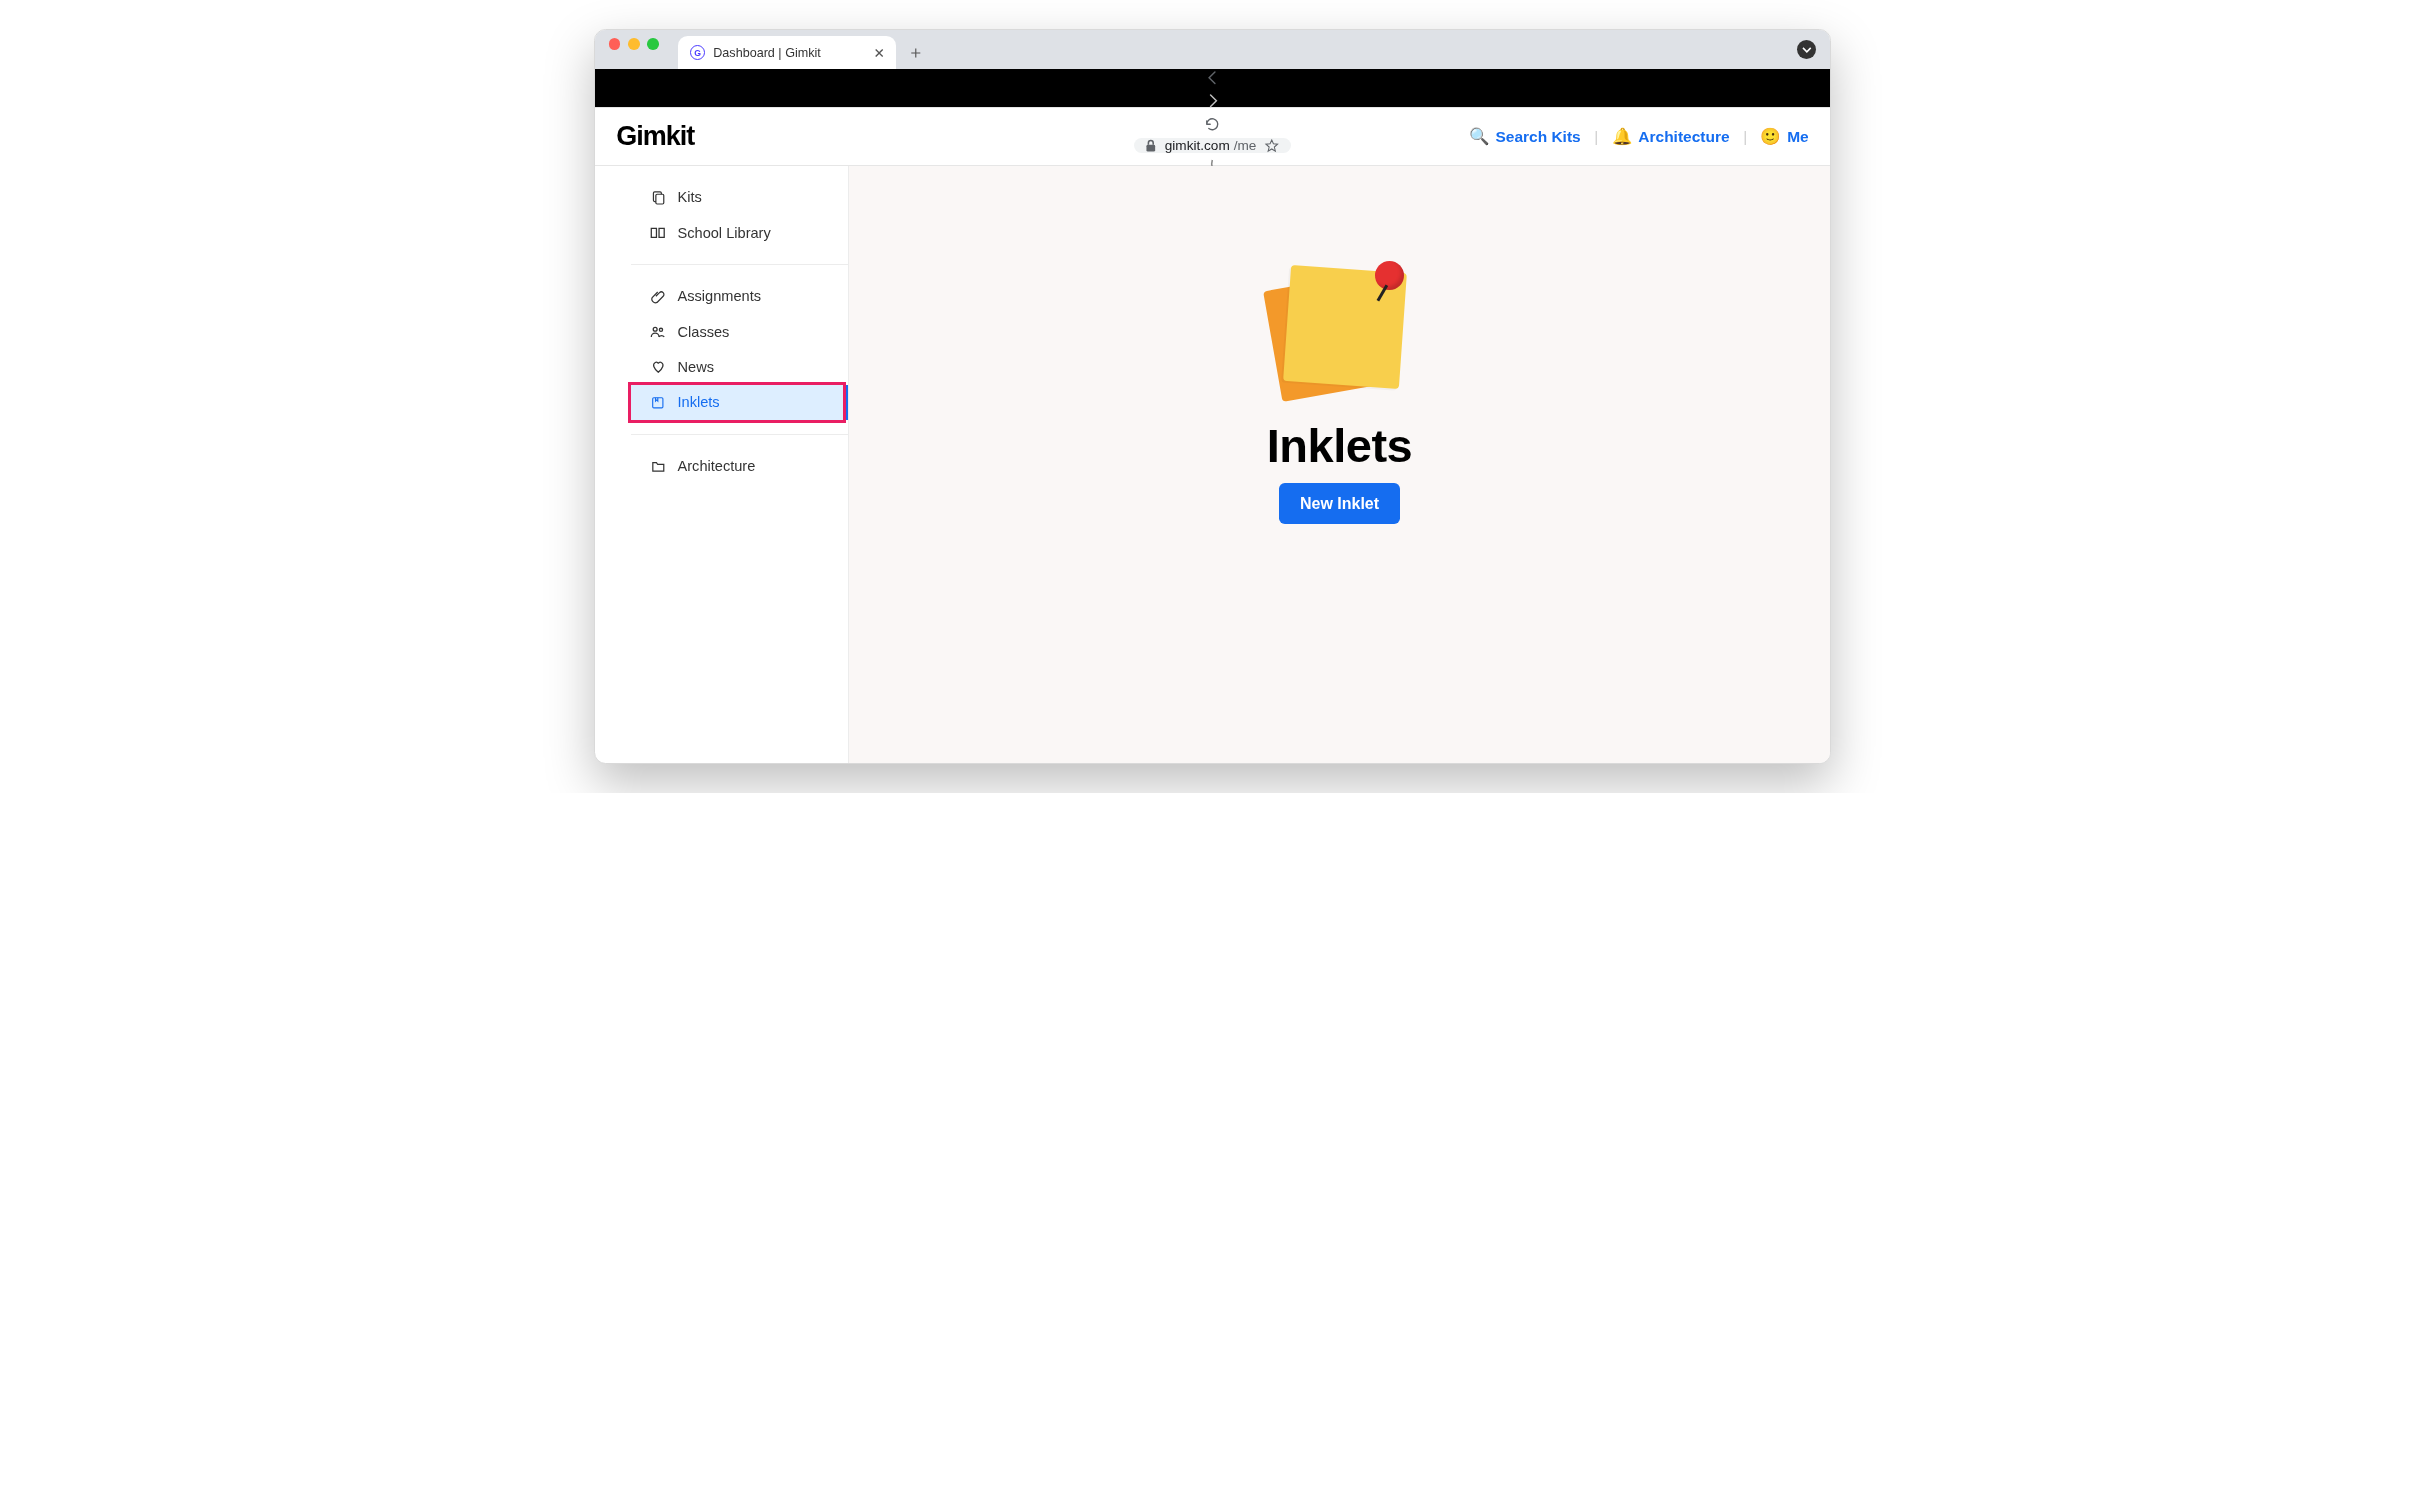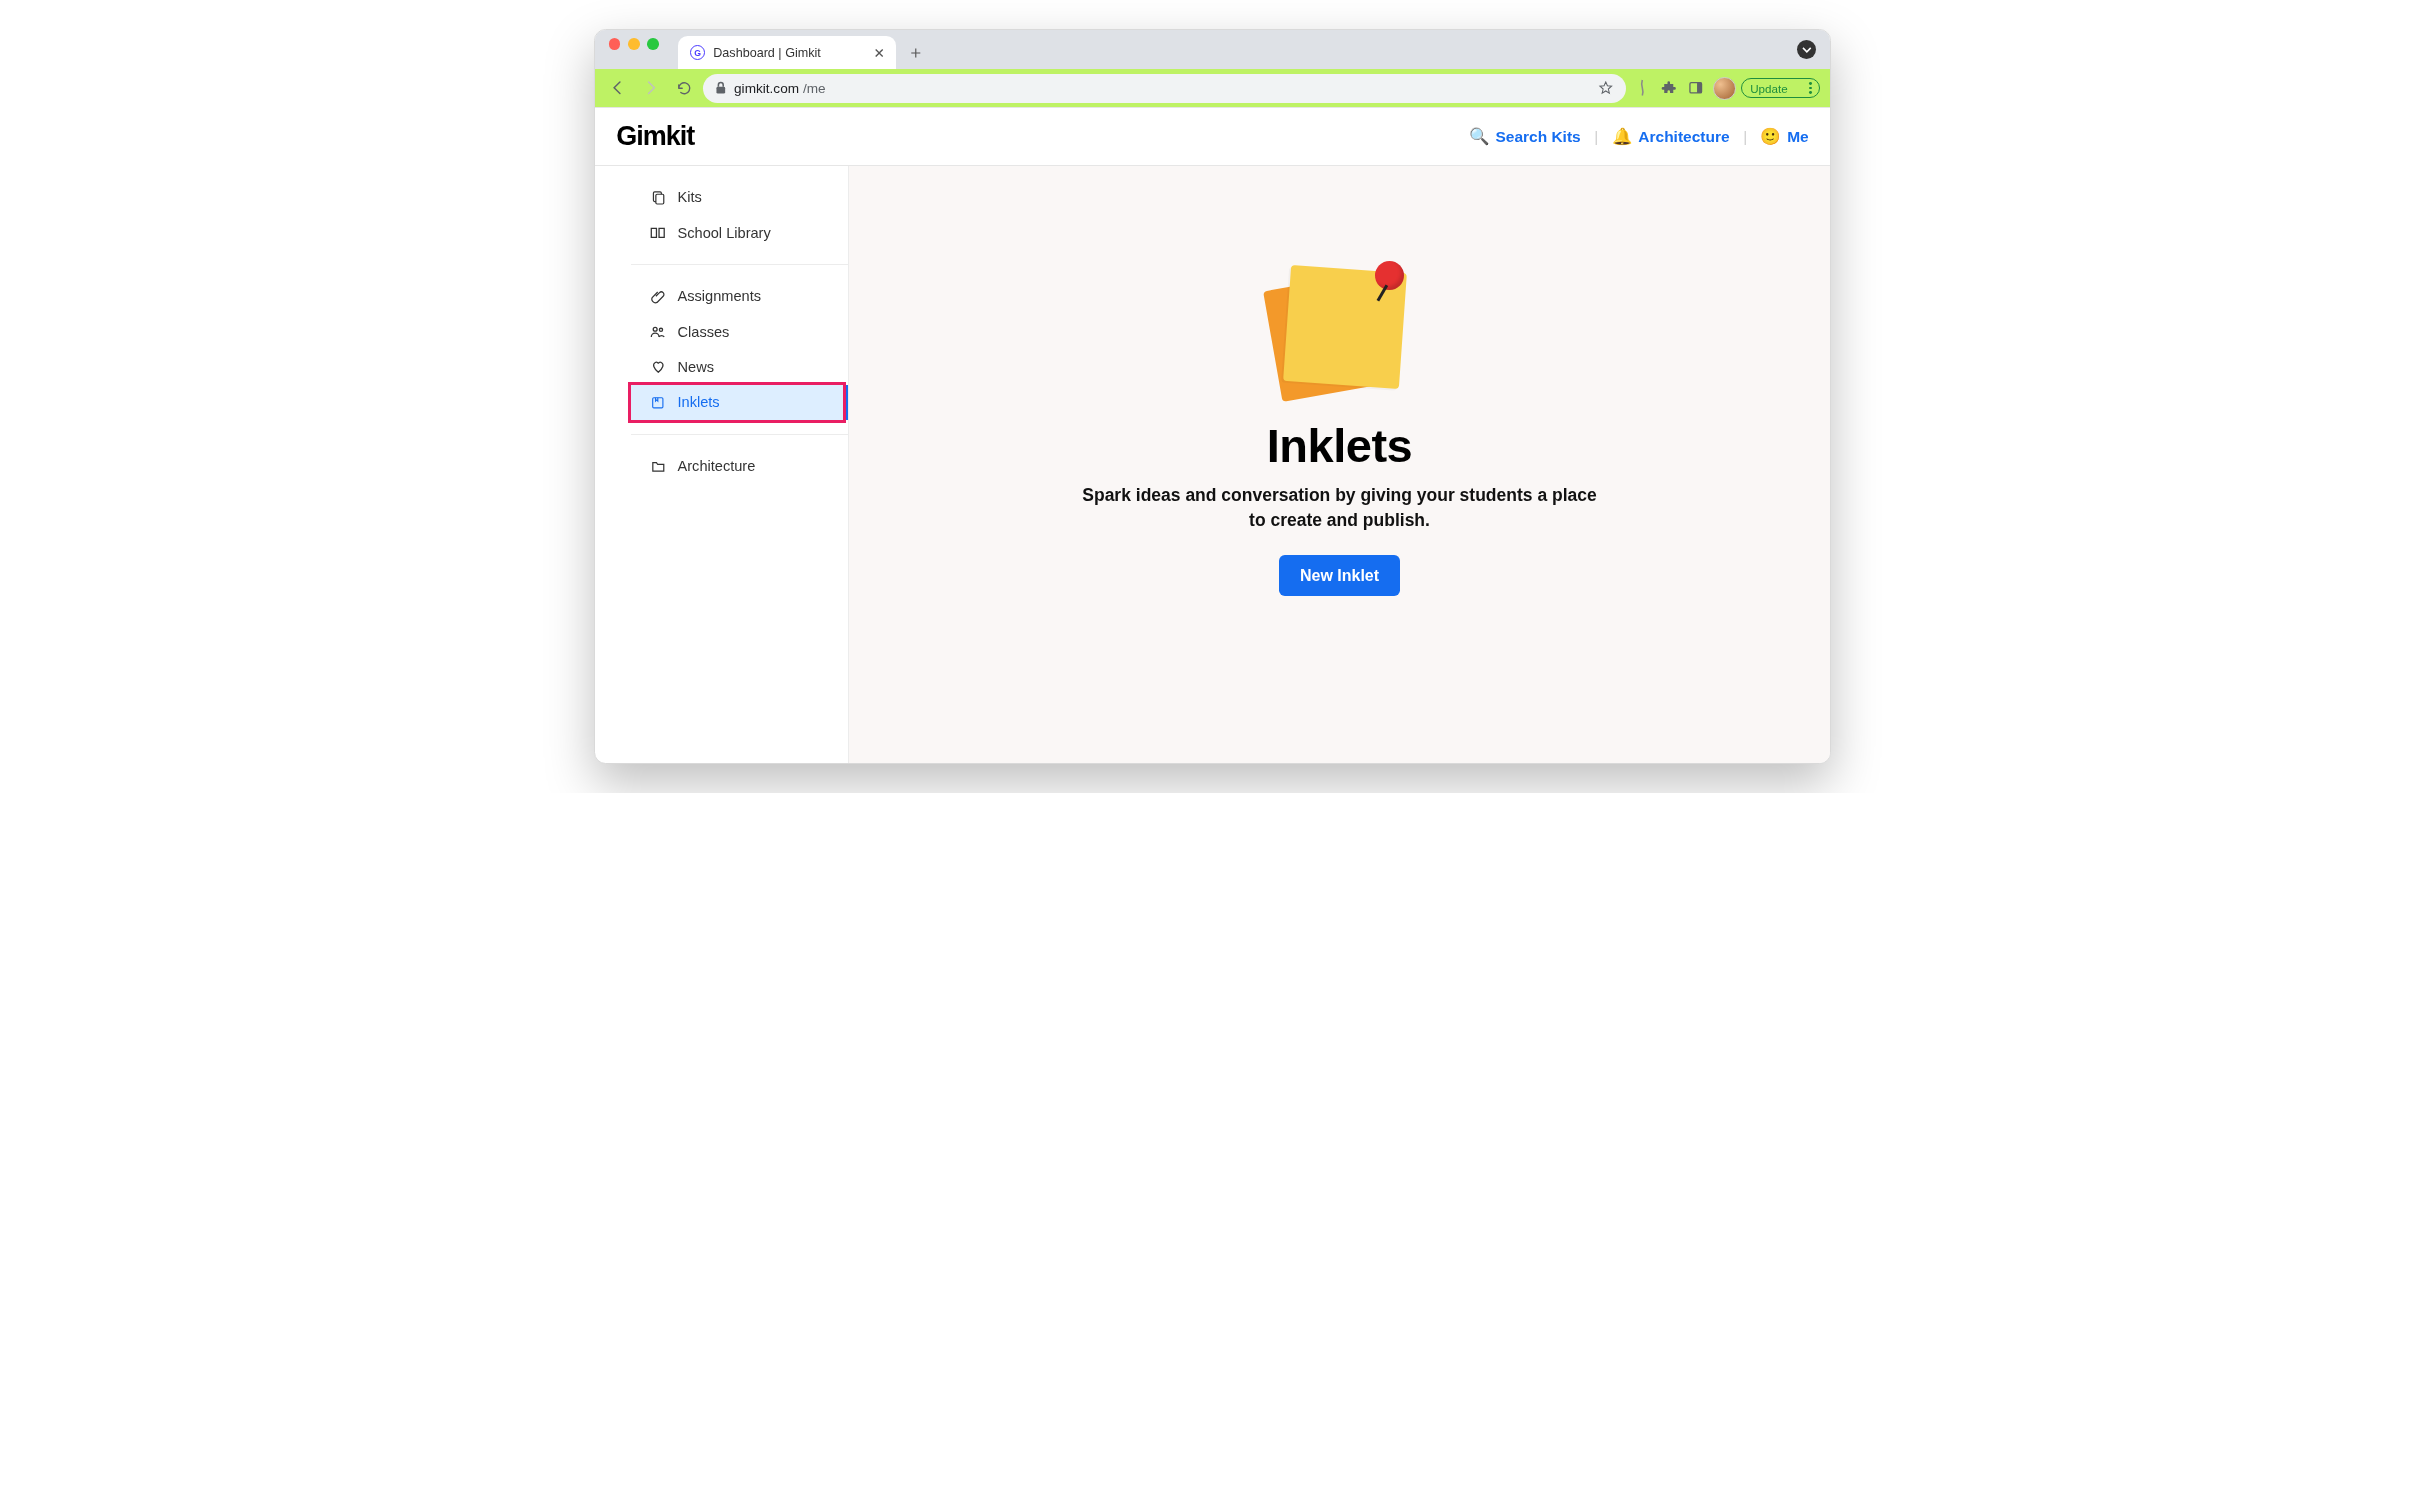--- a/index.html
+++ b/index.html
@@ -57,22 +57,22 @@
     width:27px; height:27px; display:flex; align-items:center; justify-content:center;
     color:#555; font-size:17.5px; margin-left:5.8px; margin-bottom:3.9px; cursor:pointer; border-radius:50%;
   }
   .titlebar-right {
     position:absolute; right:13.6px; top:9.7px;
     width:19.4px; height:19.4px; border-radius:50%; background:#333;
     display:flex; align-items:center; justify-content:center; color:#fff; font-size:10.7px;
   }
   
   .urlbar {
-    height: 39px; background:#bef264; border-bottom:1px solid #e5e5e5;
-    display:flex; align-items:center; padding:0 9.7px; gap:5.8px;
+    height: 39px; background:#000000; border-bottom:1px solid #e5e5e5;
+    display:flex; align-items:center; padding:0 9.7px; gap:5.8px;flex-direction:column;
   }
   .nav-ico {
     width:27px; height:27px; display:flex; align-items:center; justify-content:center;
     color:#5f6368; cursor:pointer; border-radius:50%;
   }
   .nav-ico.disabled { color:#b0b0b0; }
   .omni {
     flex:1; background:#f1f3f4; border-radius:19.4px; height:29px;
     display:flex; align-items:center; padding:0 11.6px; gap:7.8px; font-size:13.6px; color:#5f6368;
   }
@@ -341,19 +341,18 @@
       </div>
     </div>
 
     <div class="main">
       <div class="note-illus">
         <div class="note-back"></div>
         <div class="note-front"></div>
         <div class="pin"></div>
       </div>
       <h1>Inklets</h1>
-      <p class="sub">Spark ideas and conversation by giving your students a place to create and publish.</p>
       <button class="new-btn">New Inklet</button>
     </div>
   </div>
 
 </div>
 
 
 </body></html>

